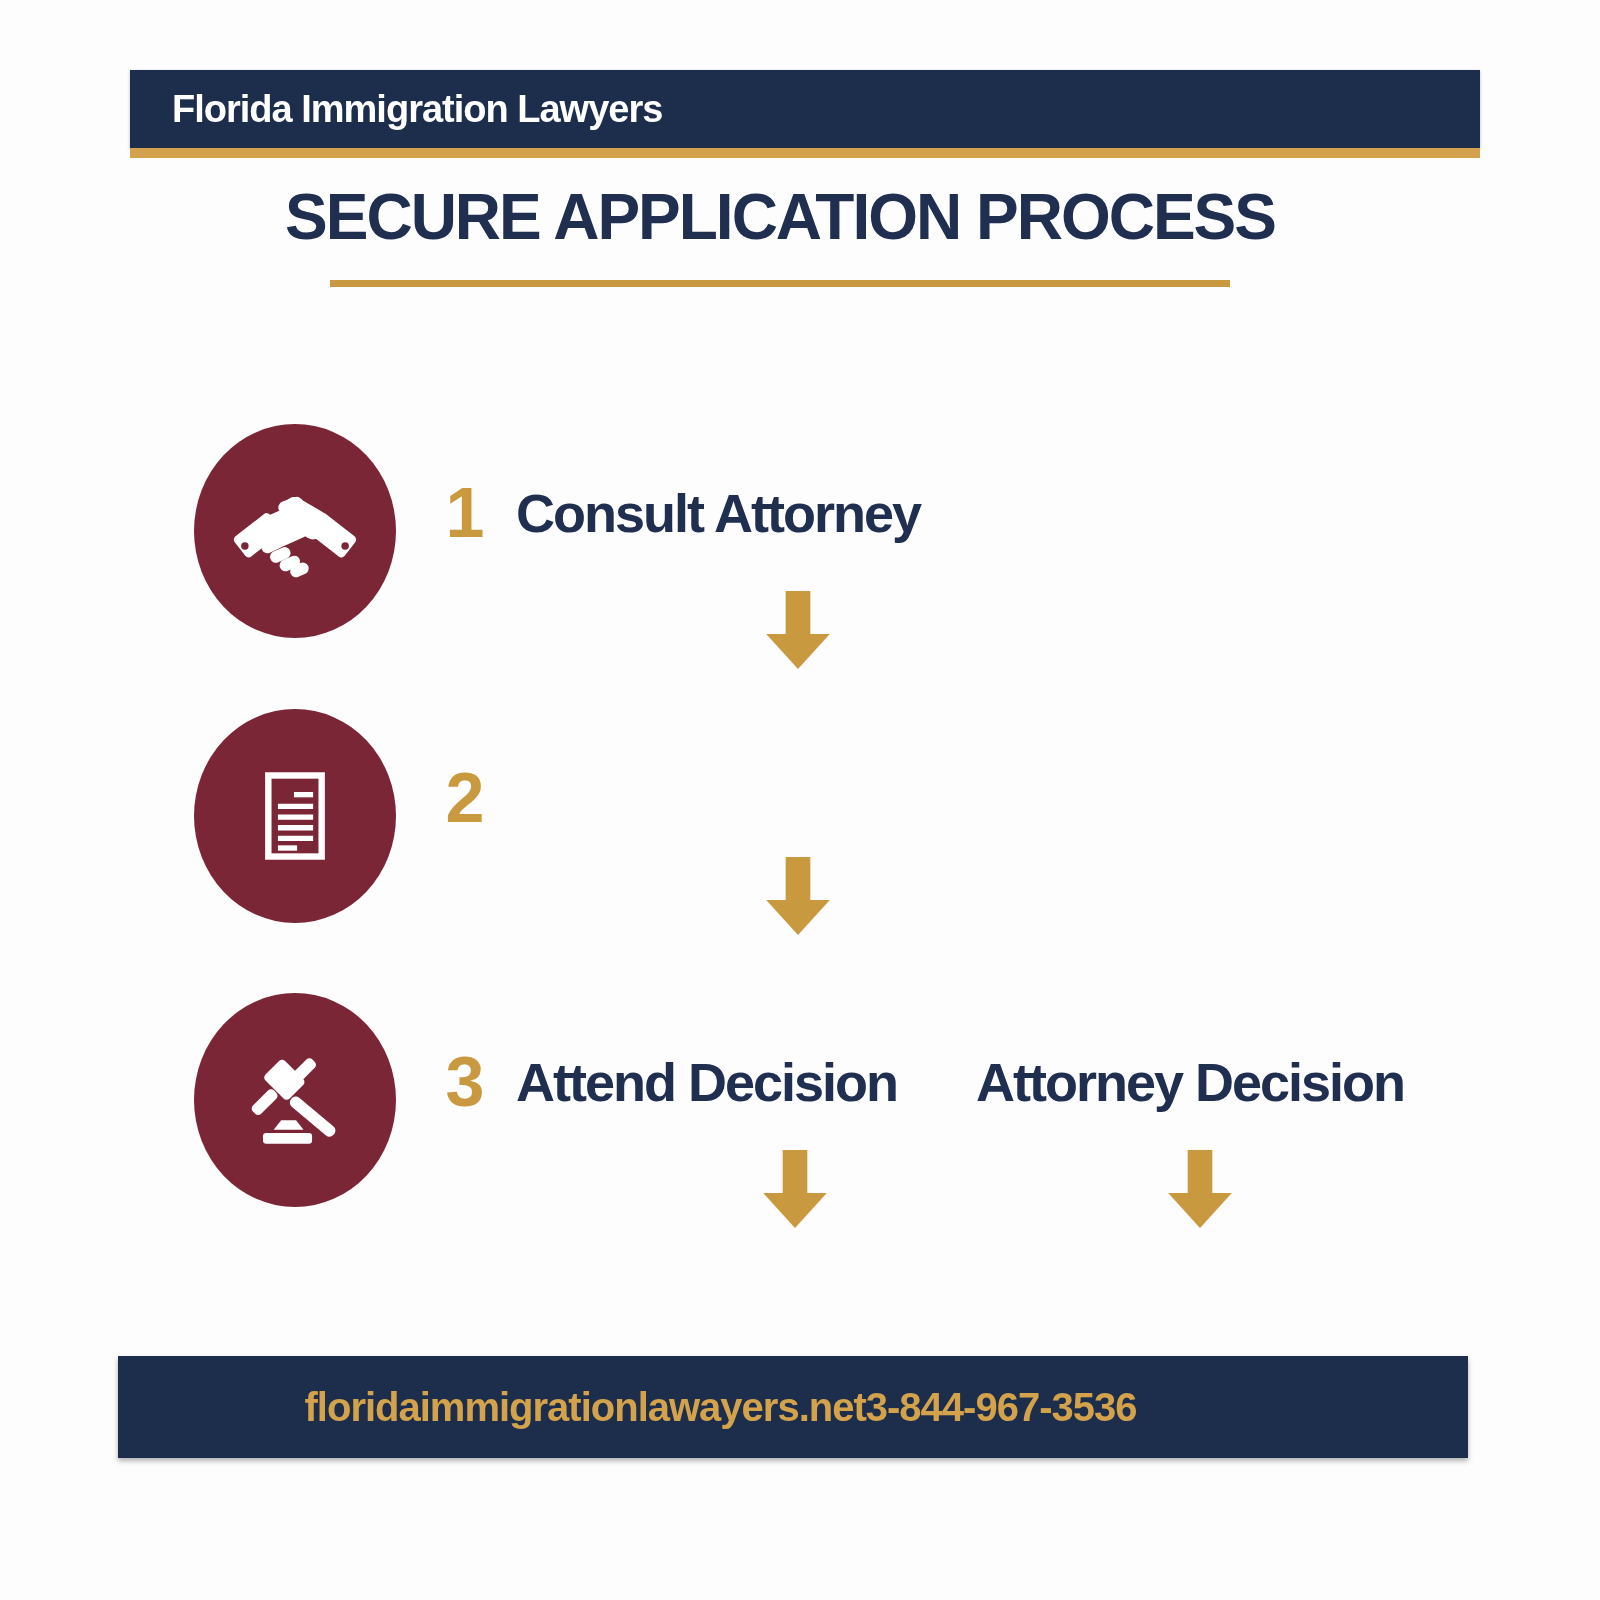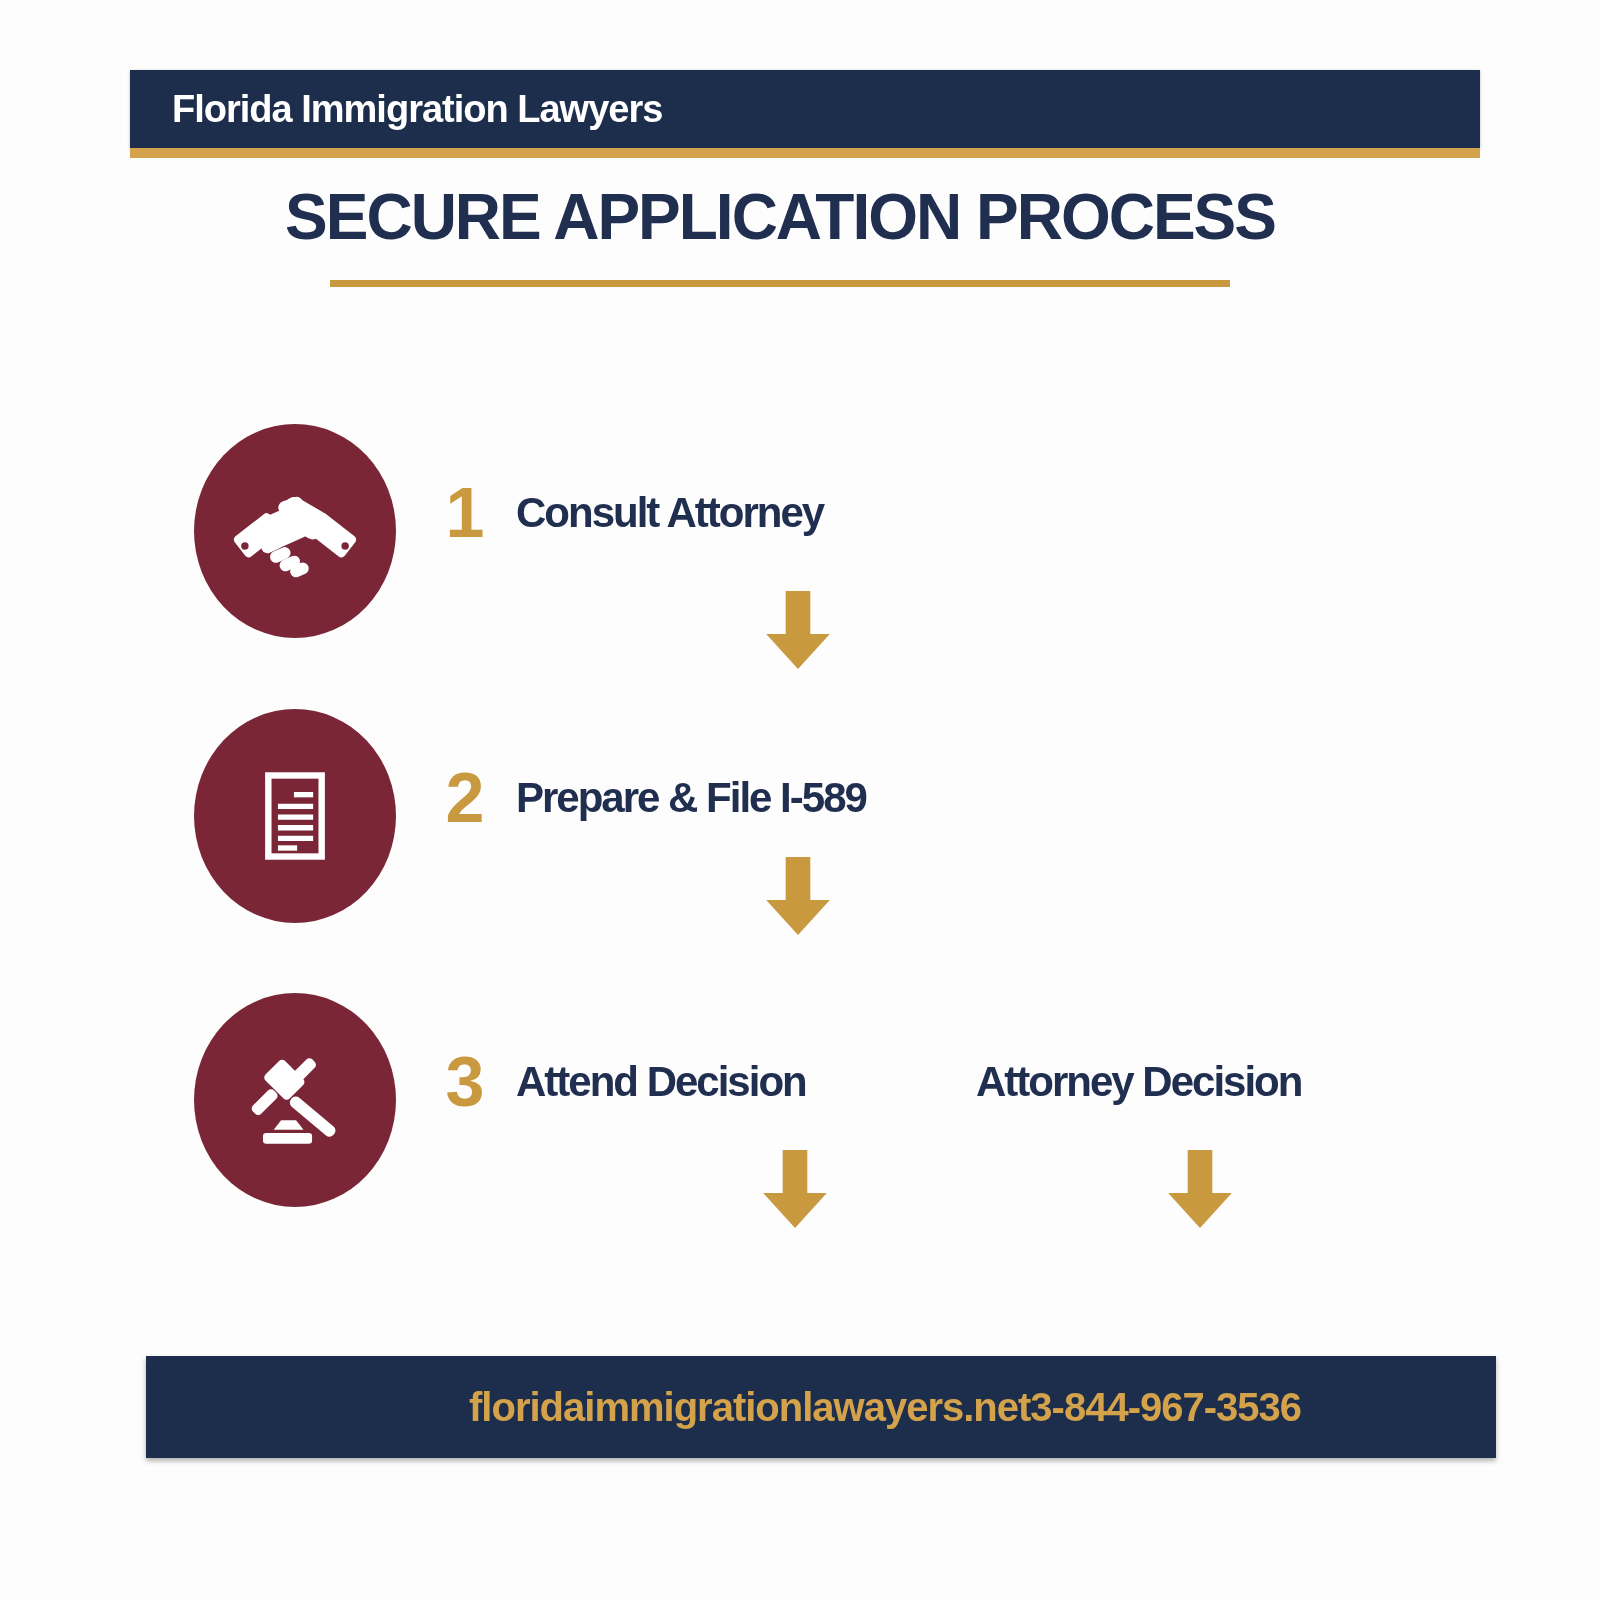--- a/index.html
+++ b/index.html
@@ -44,41 +44,41 @@
   }
   .circle svg{width:128px;height:128px;}
   .num,.label{
     position:absolute;top:0;height:214px;display:flex;align-items:center;margin-top:-18px;
   }
   .num{
     left:428px;width:74px;justify-content:center;
     font-size:70px;font-weight:bold;color:var(--gold,#c9993f);
   }
   .label{
-    left:516px;font-size:42px;font-weight:bold;letter-spacing:-2px;
+    left:516px;font-size:54px;font-weight:bold;letter-spacing:-2px;
     color:var(--navy_text,#202e50);white-space:nowrap;
   }
   .label-extra{left:976px;}
   
   .arrow{position:absolute;width:66px;height:78px;}
   .arrow svg{width:66px;height:78px;display:block;}
   .arrow-fill{fill:var(--gold,#c9993f);}
   
   .banner{
     position:absolute;left:130px;top:1264px;width:1350px;height:92px;
     background:var(--maroon_bar,#7d2737);
     display:flex;align-items:center;justify-content:center;
   }
   .banner span{
     color:#fff;font-weight:bold;font-size:60px;letter-spacing:-1px;white-space:nowrap;
   }
   .footer{
-    position:absolute;left:146px;top:1356px;width:1350px;height:102px;
+    position:absolute;left:118px;top:1356px;width:1350px;height:102px;
     background:var(--navy,#1d2e4c);
-    display:flex;align-items:center;justify-content:flex-end;
+    display:flex;align-items:center;justify-content:center;
     padding:0 195px 0 50px;box-sizing:border-box;
     box-shadow:0 3px 5px rgba(0,0,0,.3);
   }
   .footer span{
     color:var(--gold_text,#d3a24b);font-weight:bold;font-size:40px;letter-spacing:-1px;white-space:nowrap;
   }
 </style>
 </head>
 <body>
 
@@ -131,21 +131,20 @@
           <line x1="59" y1="40" x2="77" y2="40"></line>
           <line x1="44" y1="51" x2="77" y2="51"></line>
           <line x1="44" y1="61" x2="77" y2="61"></line>
           <line x1="44" y1="71" x2="77" y2="71"></line>
           <line x1="44" y1="81" x2="77" y2="81"></line>
           <line x1="44" y1="90" x2="62" y2="90"></line>
         </g>
       </svg>
     </div>
     <span class="num">2</span>
-    <span class="label">Prepare &amp; File I-589</span>
   </div>
 
   <div class="arrow" style="left:765px;top:857px">
     <svg viewBox="0 0 64 76">
         <rect class="arrow-fill" x="20" y="0" width="24" height="44"></rect>
         <polygon class="arrow-fill" points="1,42 63,42 32,76"></polygon>
       </svg>
   </div>
 
   <div class="step" style="top:993px">

